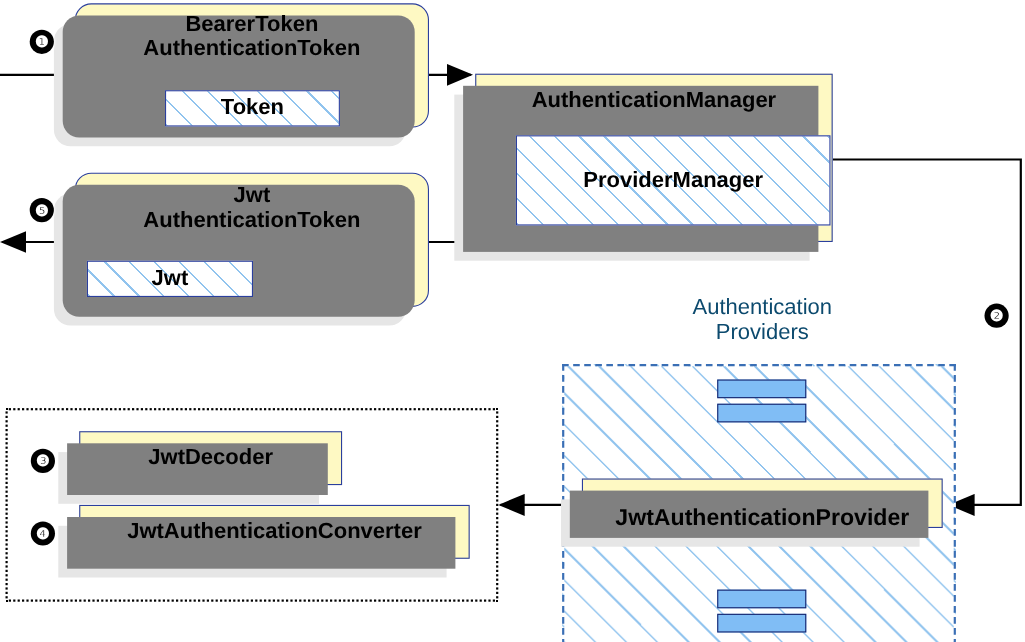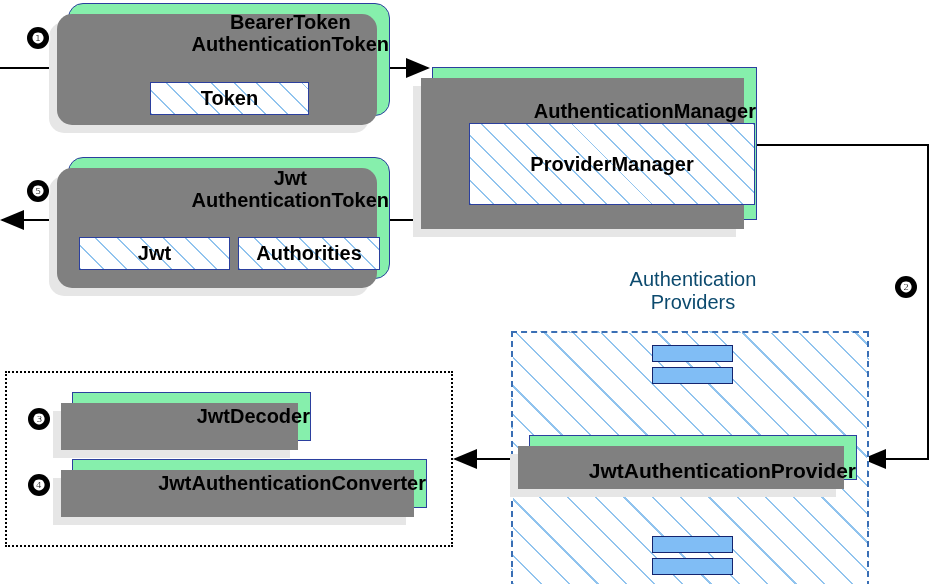--- a/index.html
+++ b/index.html
@@ -22,25 +22,25 @@
     position: absolute;
     left: 0;
     top: 0;
     width: 932px;
     height: 584px;
   }
   
   .node {
     position: absolute;
     box-sizing: border-box;
-    background: #86efac;
+    background: #fef9c3;
     border: 1.6px solid #2b3f9e;
     display: flex;
     flex-direction: column;
-    align-items: flex-end;
+    align-items: center;
     z-index: 5;
   }
   .node.rounded {
     border-radius: 15px;
   }
   .node.shadow::after {
     content: "";
     position: absolute;
     left: -12px;
     top: 10px;
@@ -191,27 +191,24 @@
       <span class="hatch-label" style="font-size:20px;">Token</span>
     </div>
   </div>
 
   <div class="node rounded shadow" style="left:68px; top:157px; width:322px; height:122px;">
     <div class="node-title" style="font-size:20px; margin-top:9px;">Jwt
 AuthenticationToken</div>
     <div class="hatch-box" style="left:10px; top:79px; width:151px; height:33px;">
       <span class="hatch-label" style="font-size:20px;">Jwt</span>
     </div>
-    <div class="hatch-box" style="left:169px; top:79px; width:142px; height:33px;">
-      <span class="hatch-label" style="font-size:20px;">Authorities</span>
-    </div>
   </div>
 
   <div class="node shadow" style="left:432px; top:67px; width:325px; height:153px;">
-    <div class="node-title" style="font-size:20px; margin-top:32px;">AuthenticationManager</div>
+    <div class="node-title" style="font-size:20px; margin-top:12px;">AuthenticationManager</div>
     <div class="hatch-box" style="left:36px; top:55px; width:286px; height:82px;">
       <span class="hatch-label" style="font-size:20px;">ProviderManager</span>
     </div>
   </div>
 
   <div class="caption" style="left:568px; top:268px; width:250px; font-size:20px;">Authentication
 Providers</div>
 
   <div class="dash-container dashed-blue" style="left:511px; top:331px; width:358px; height:256px;"></div>
 

